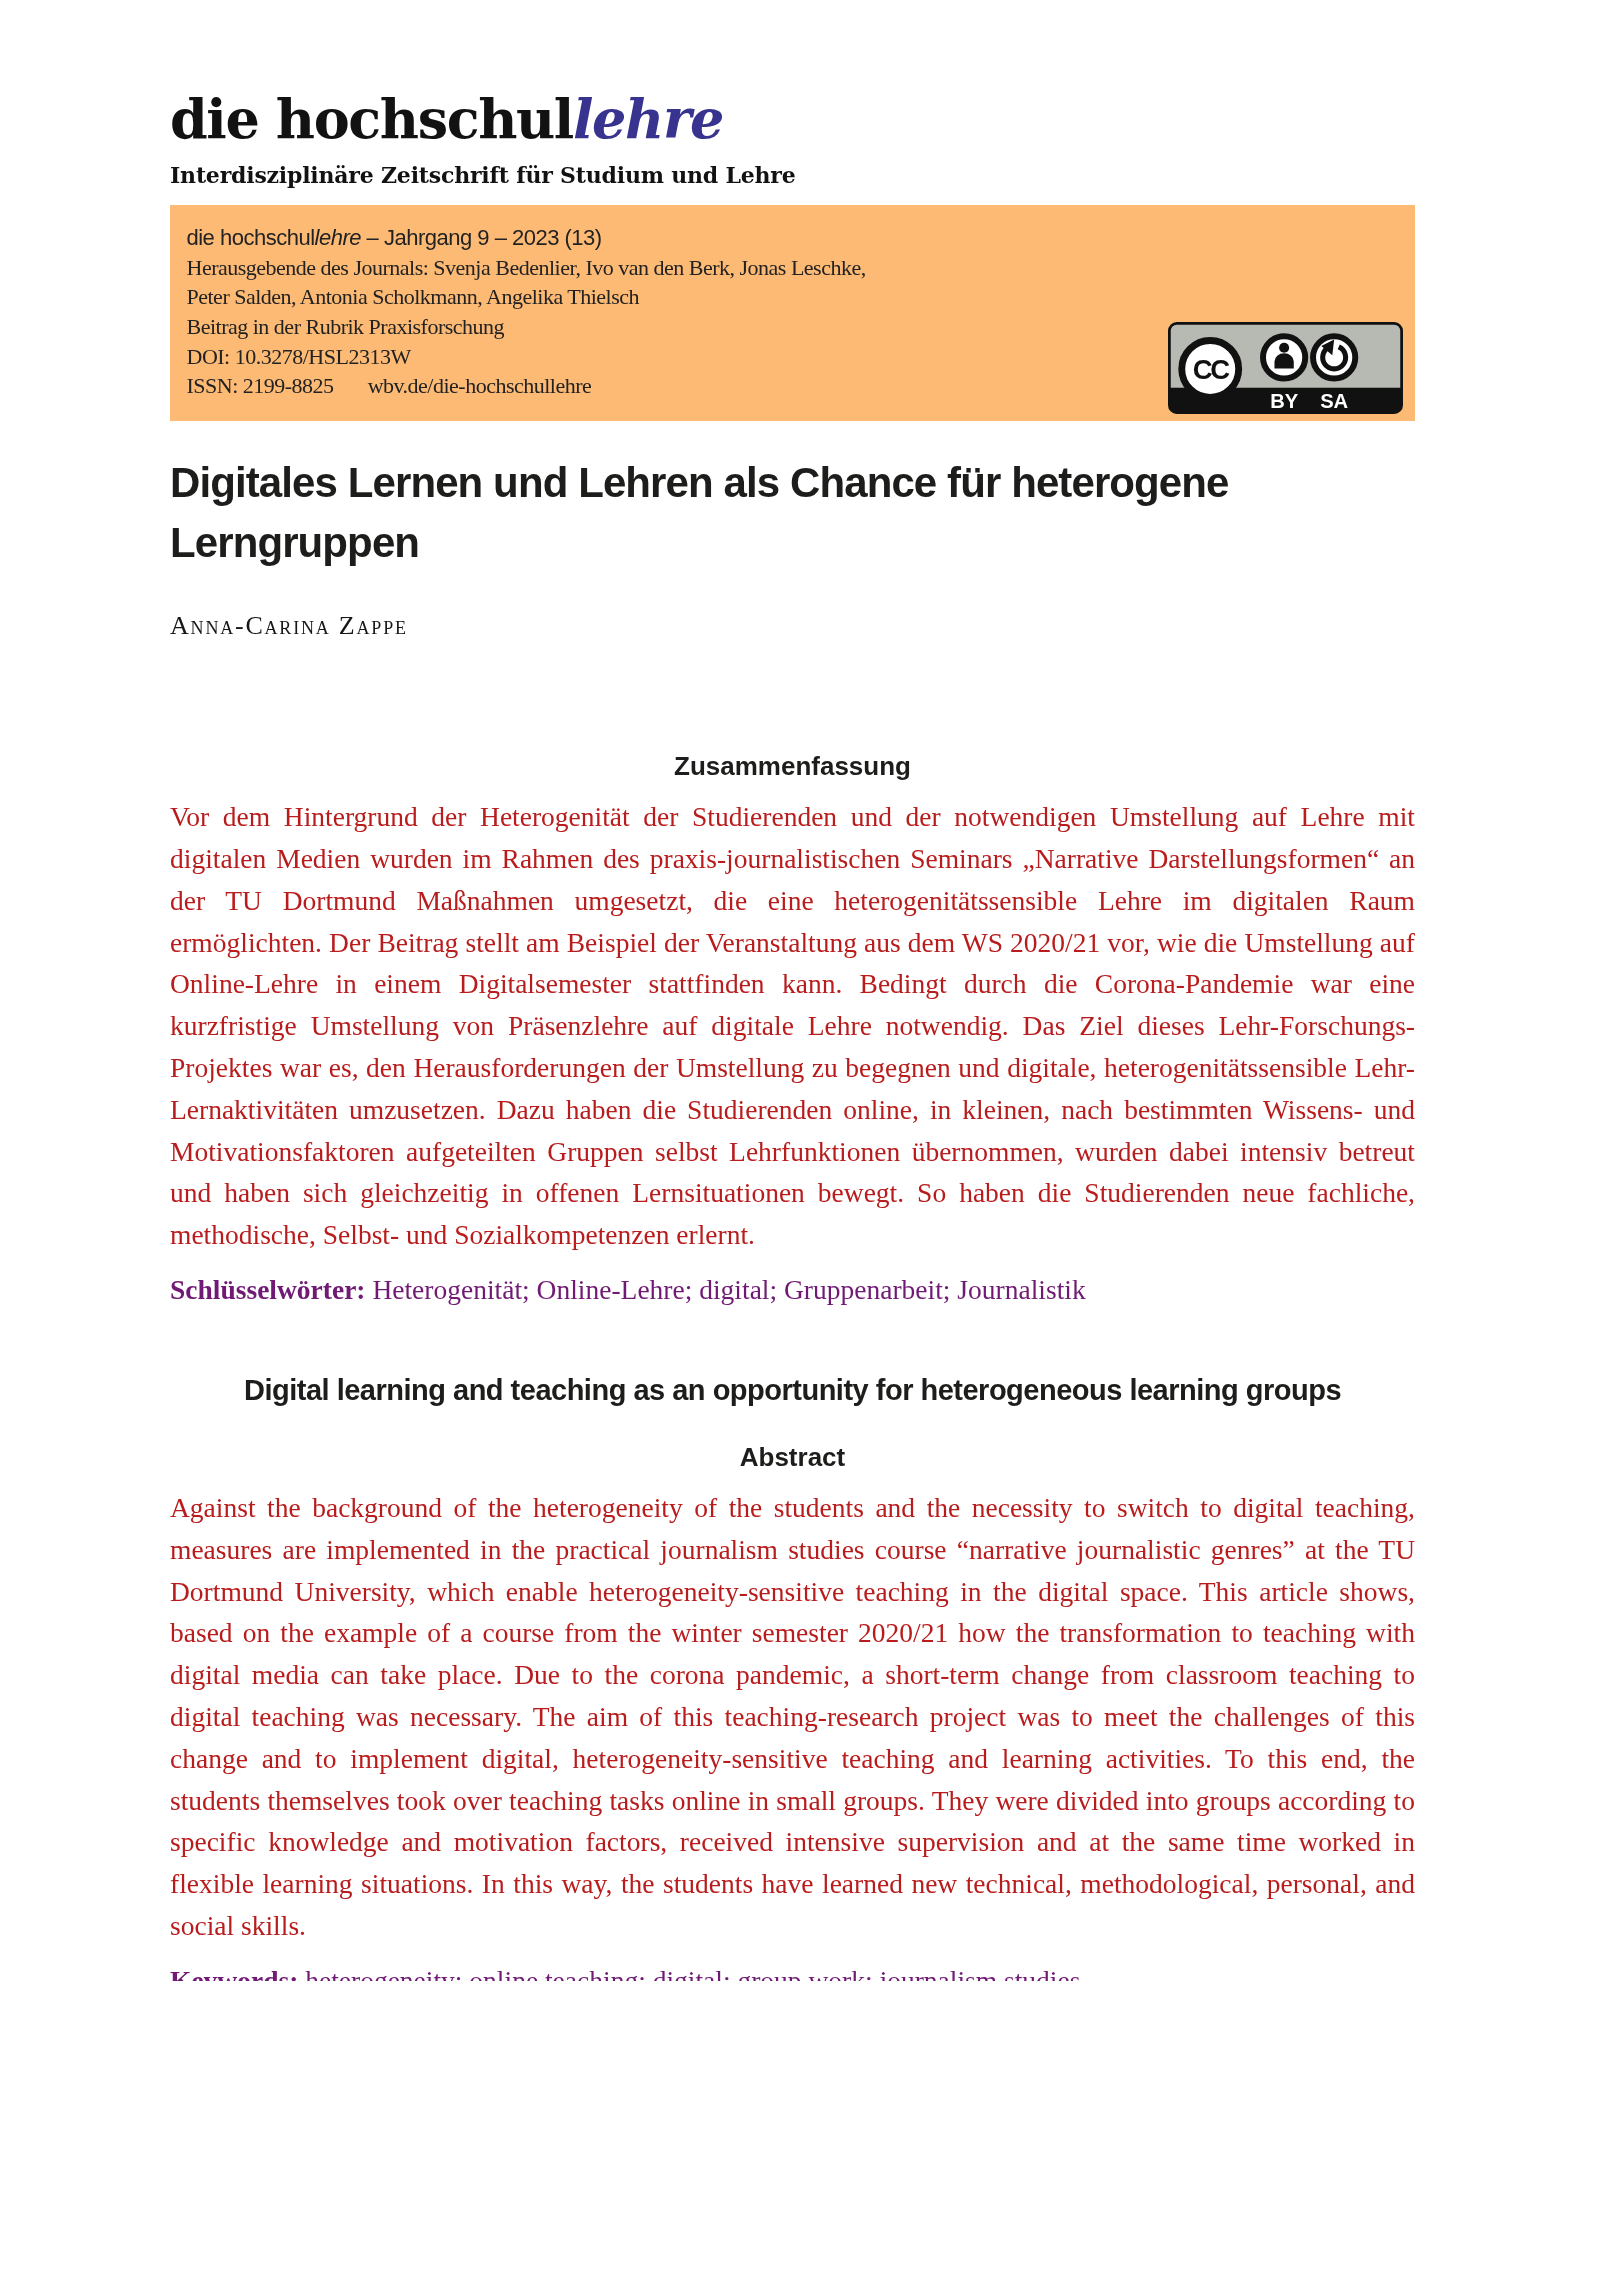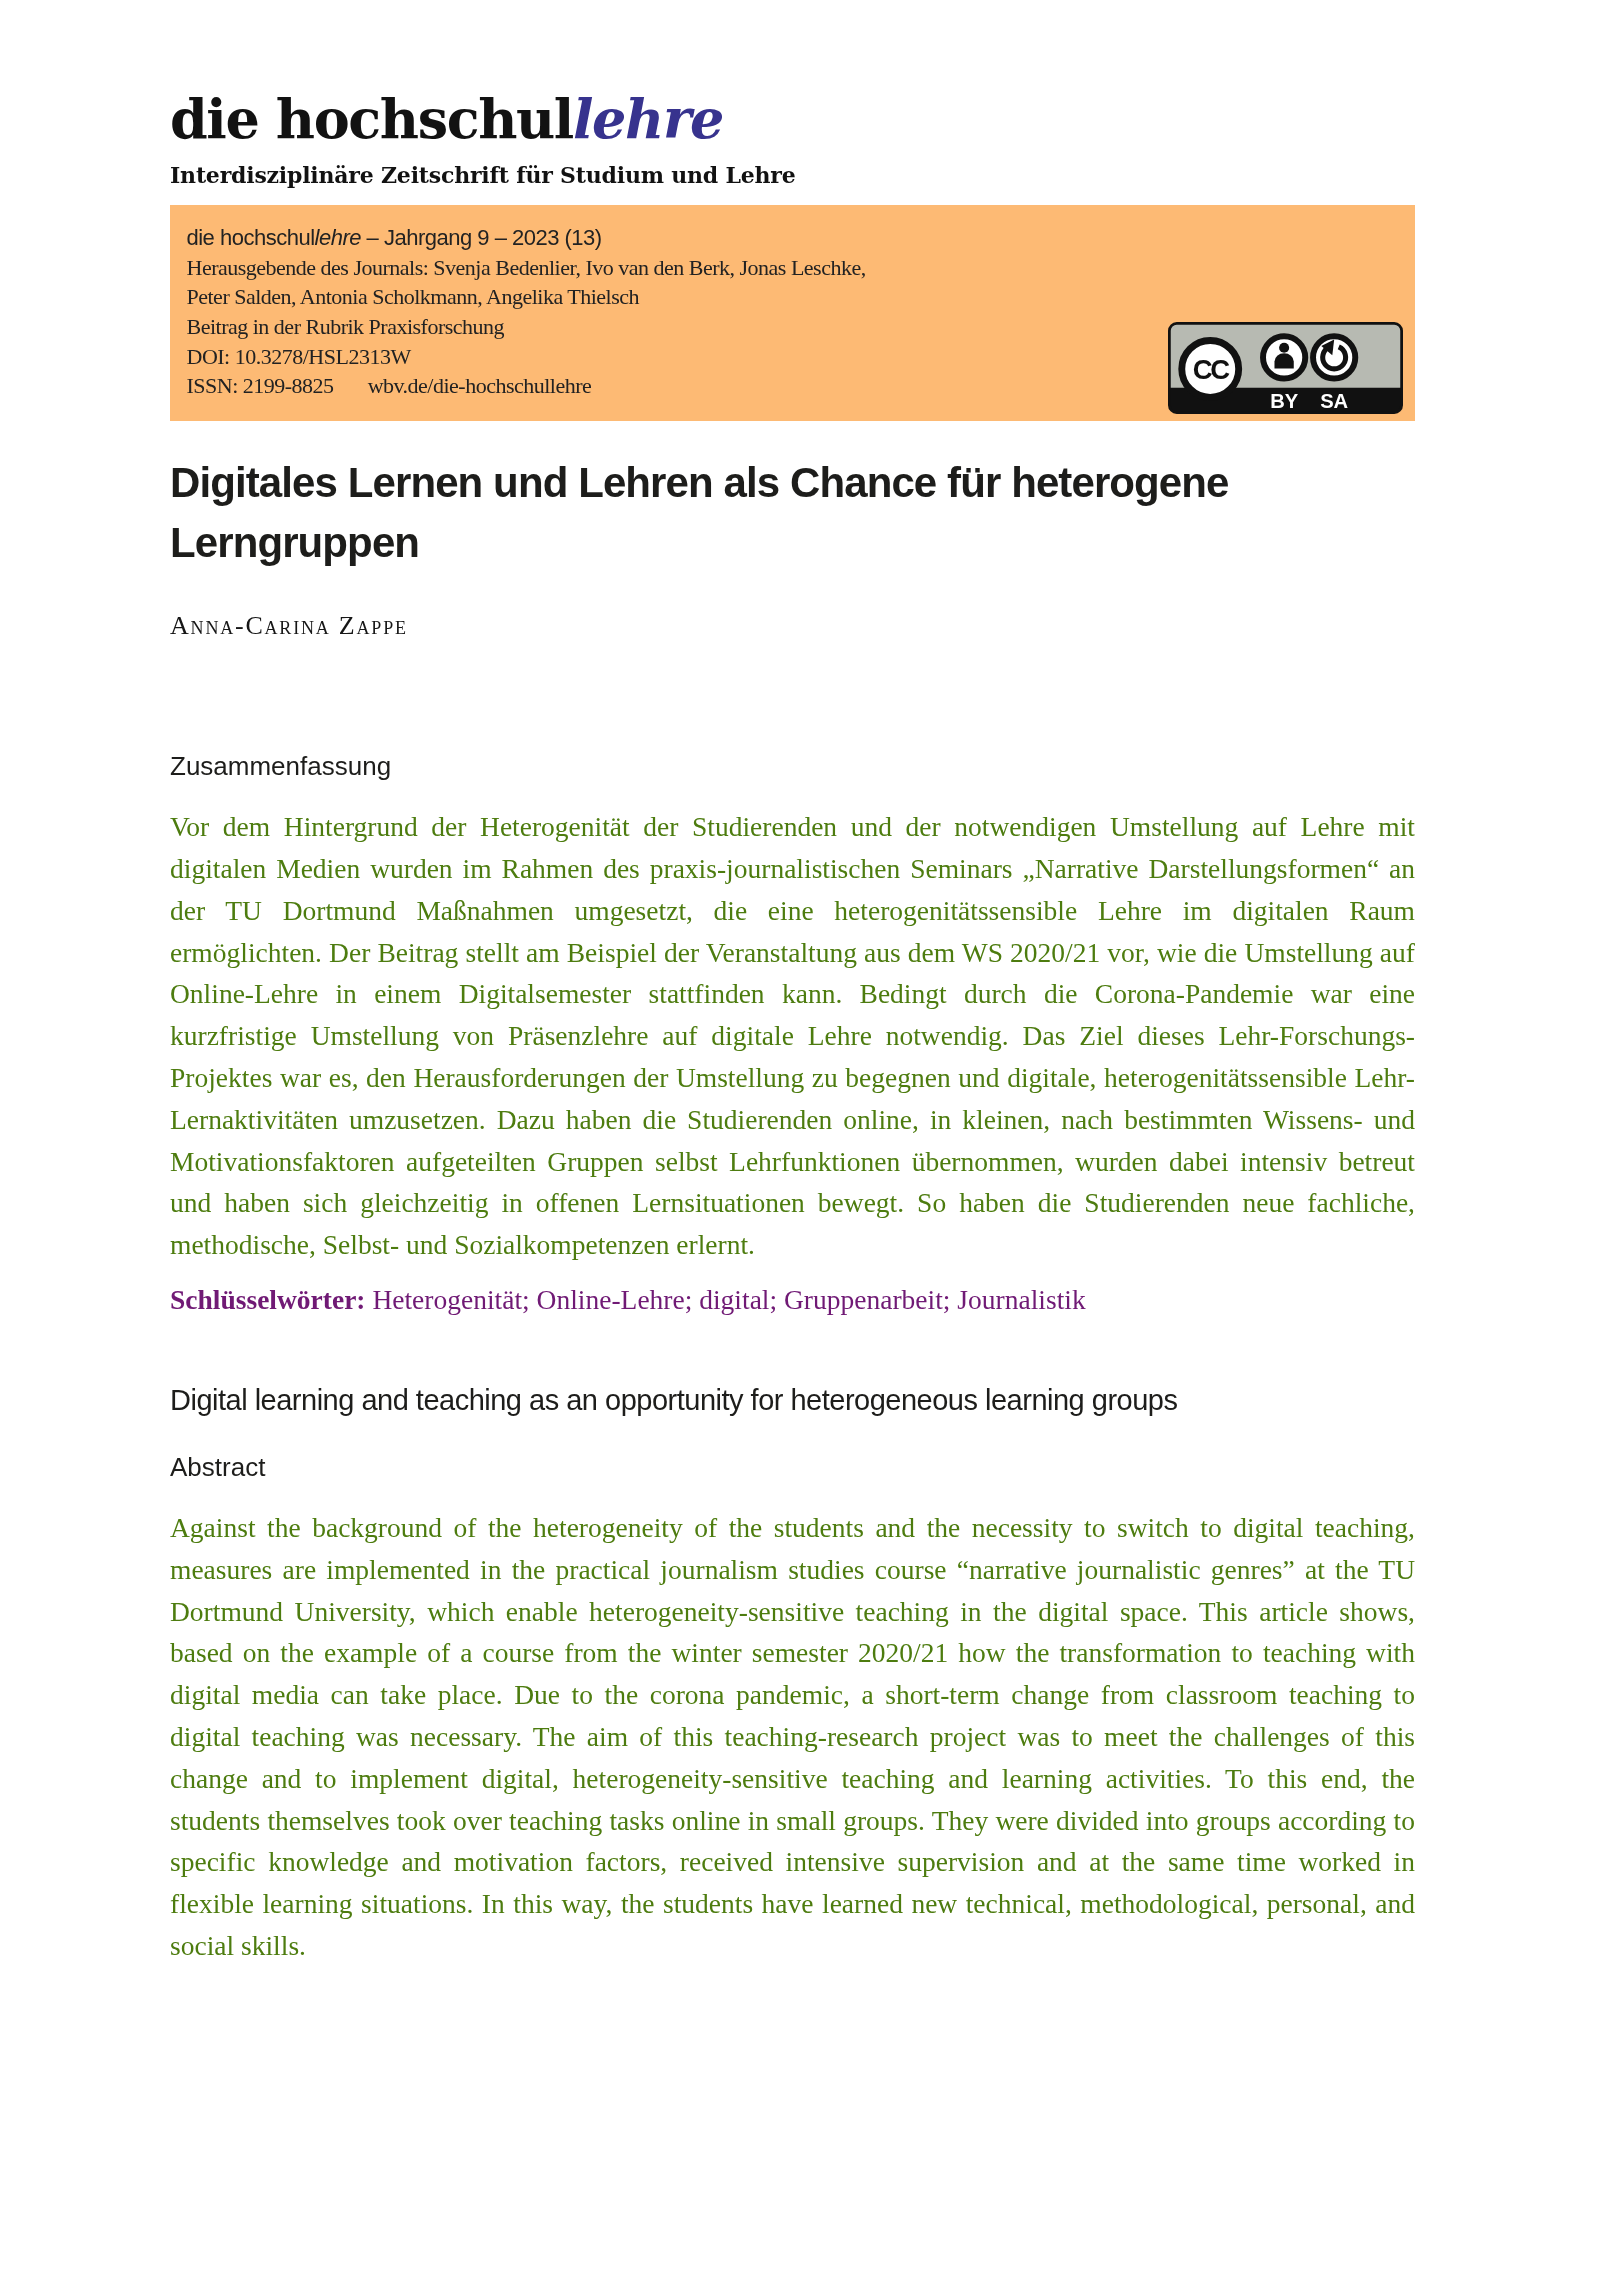--- a/index.html
+++ b/index.html
@@ -55,34 +55,34 @@
   }
   .author{
     margin-top:39px;
     font-family:"Liberation Serif",serif;
     font-variant:small-caps;
     font-size:26px;letter-spacing:1.8px;color:#161616;
   }
 
   
   .h-sans{
-    font-family:"Liberation Sans",sans-serif;font-weight:normal;
-    color:#1d1d1b;margin:0;
+    font-family:"Liberation Sans",sans-serif;font-weight:bold;
+    color:#1d1d1b;margin:0;text-align:center;
   }
   .h-de{font-size:26px;line-height:1.3;margin-top:109px;}
   .h2-en{font-size:29px;line-height:1.5;margin-top:59px;letter-spacing:-0.5px;}
   .h-abstract{font-size:26px;line-height:1.3;margin-top:28.5px;}
 
   
   .p-body{
     font-family:"Liberation Serif",serif;
     font-size:27.5px;line-height:1.52;
     text-align:justify;
     hyphens:auto;-webkit-hyphens:auto;
-    margin:22px 0 0 0;color:#4d7c0f;
+    margin:12px 0 0 0;color:#b91c1c;
   }
   .kw{
     font-family:"Liberation Serif",serif;
     font-size:27.5px;line-height:1.5;
     margin:13px 0 0 0;color:#701a75;
   }
   .kw b{font-weight:bold;}
 
   
   .wbv{

